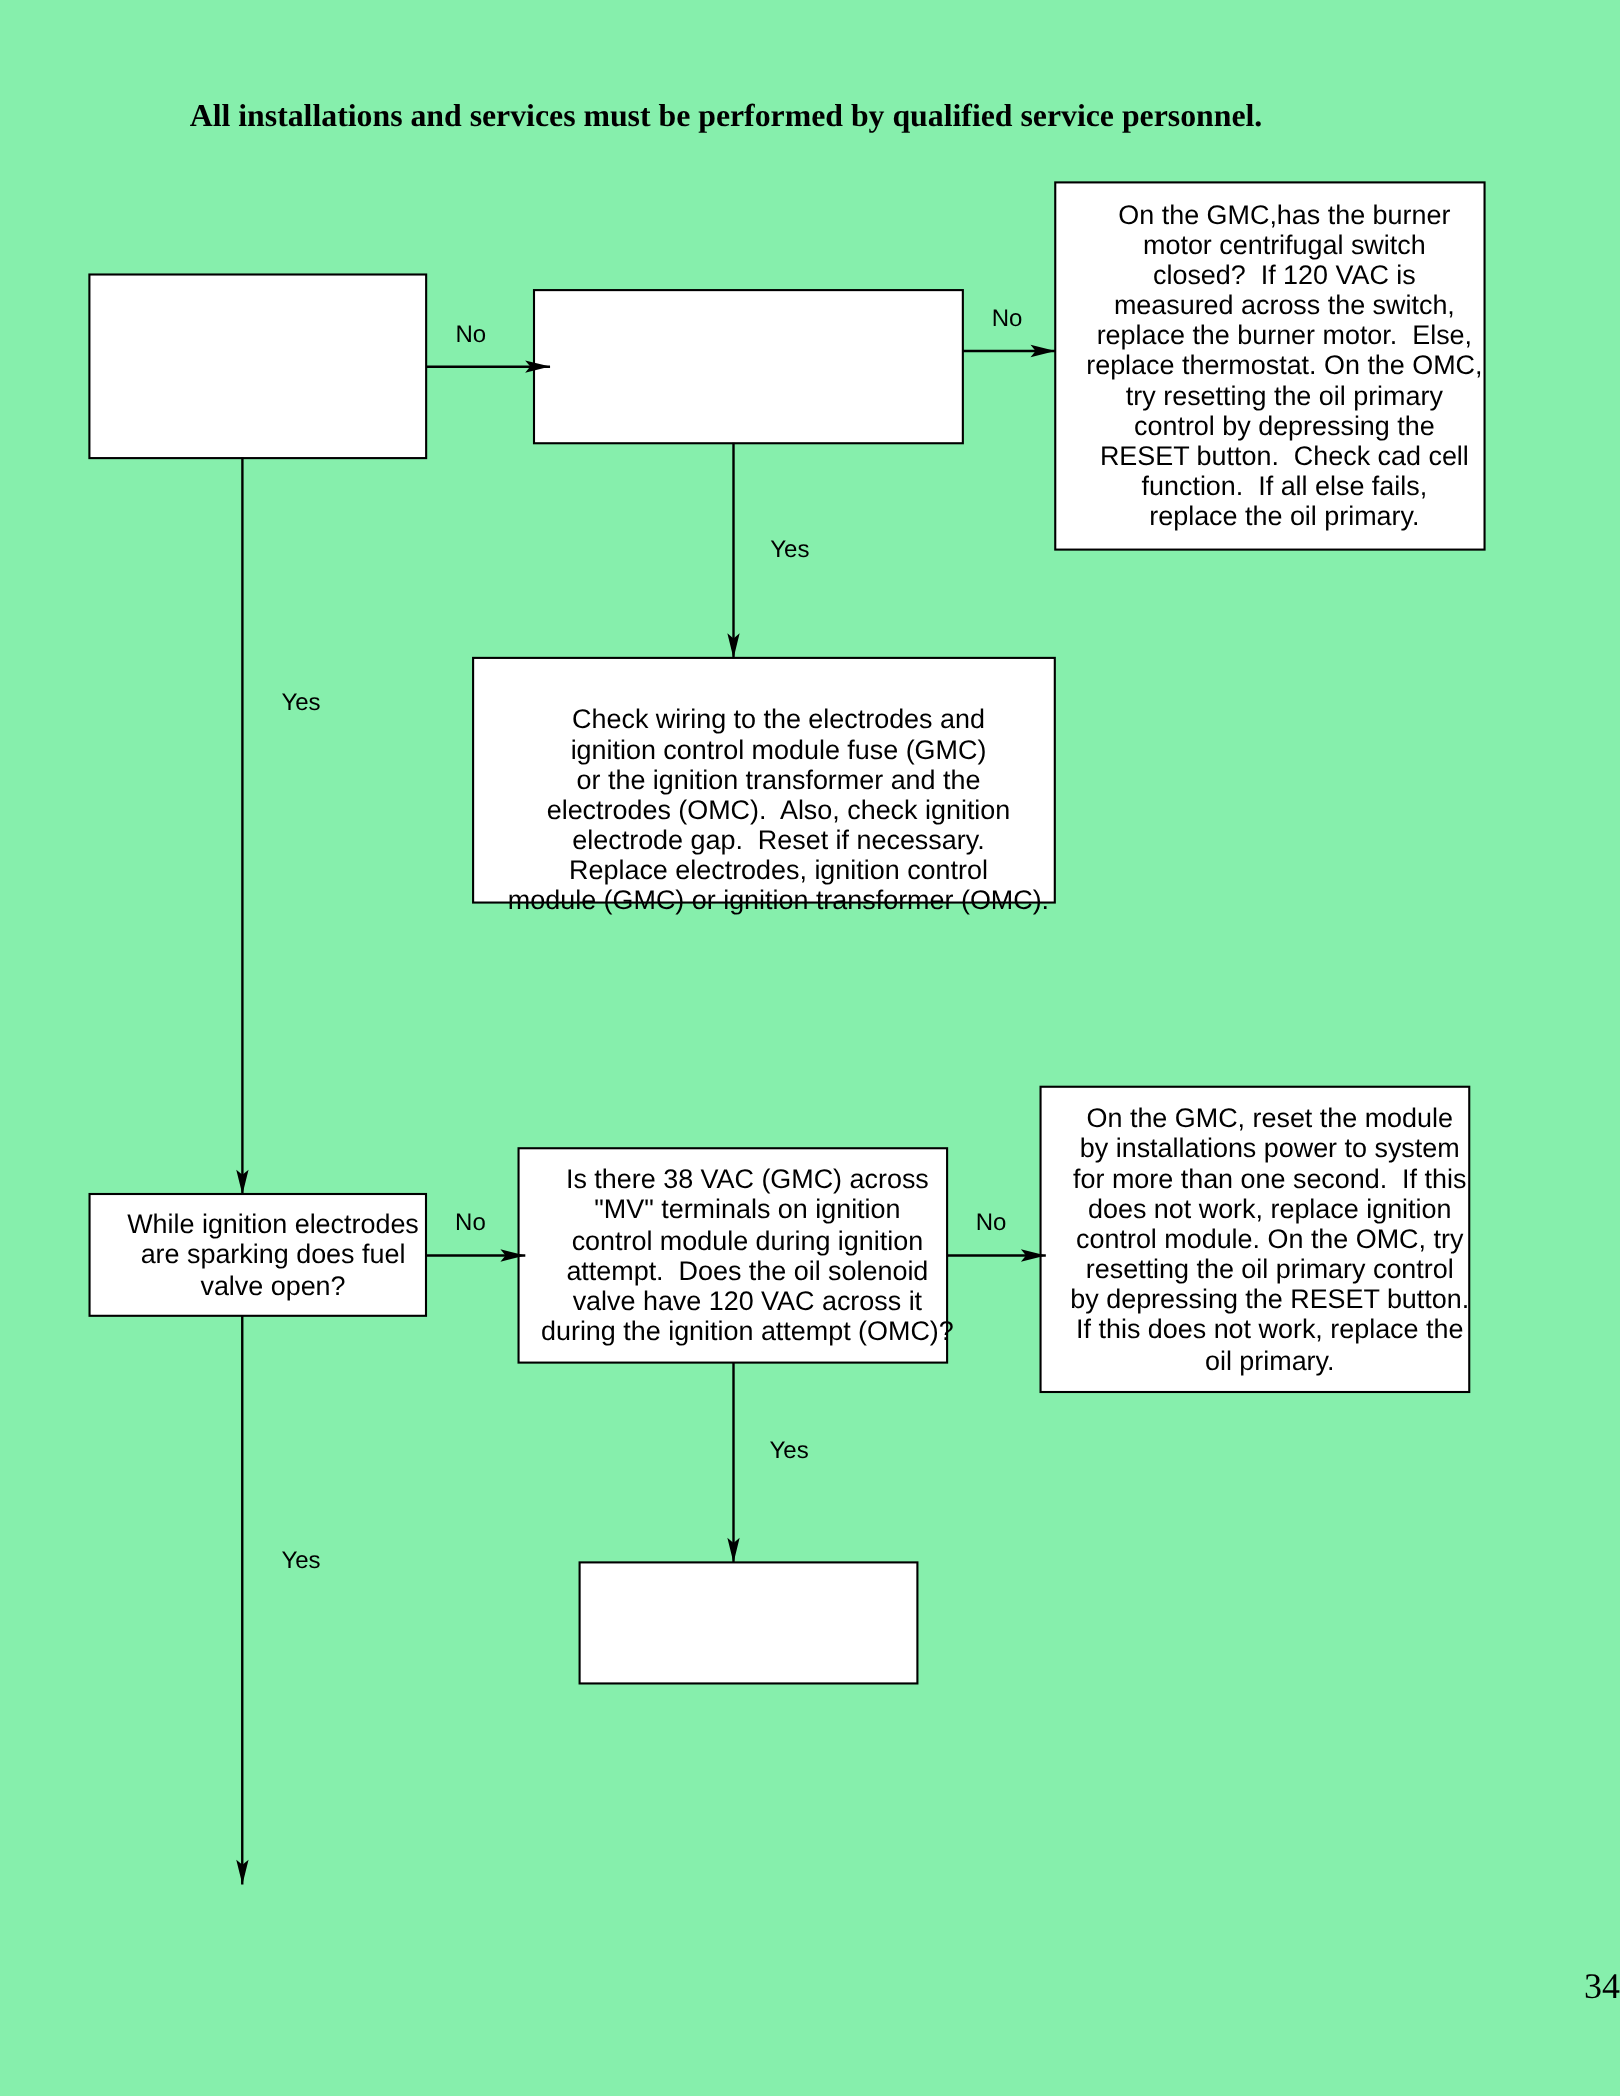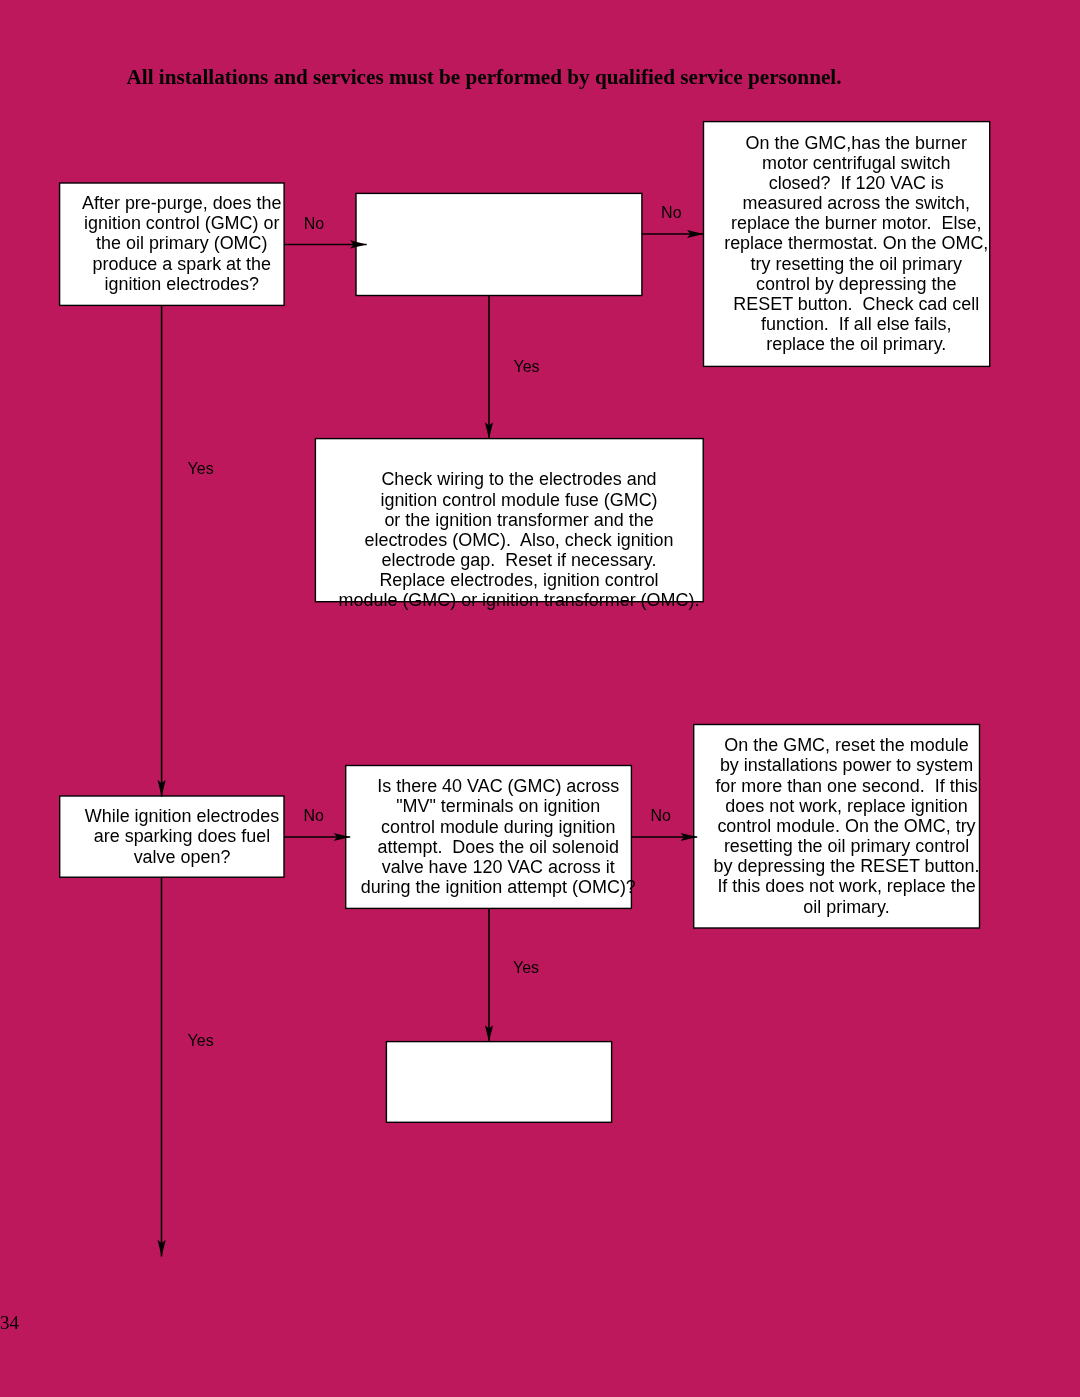--- a/index.html
+++ b/index.html
@@ -6,38 +6,38 @@
   html, body { margin:0; padding:0; }
   body {
     -webkit-font-smoothing:antialiased;
     width:1080px; height:1397px;
     background:#ffffff;
     font-family:"Liberation Sans", sans-serif;
     color:#000000;
     overflow:hidden;
     position:relative;
   }
-  #page { position:absolute; left:0; top:0; width:1080px; height:1397px; background:#be185d; }
+  #page { position:absolute; left:0; top:0; width:1080px; height:1397px; background:#86efac; }
 
   .title {
     position:absolute;
     left:-56px; top:65px; width:1080px;
     text-align:center;
     font-family:"Liberation Serif", serif;
     font-weight:bold;
     font-size:21.2px;
     letter-spacing:0px;
     white-space:nowrap;
   }
   .pagenum {
     position:absolute;
     left:0; top:1312px; width:1080px;
     font-family:"Liberation Serif", serif;
-    font-size:19px;
-    text-align:left;
+    font-size:24px;
+    text-align:right;
   }
 
   .node {
     position:absolute;
     z-index:3;
     box-sizing:border-box;
     display:flex;
     align-items:center;
     justify-content:center;
     text-align:center;
@@ -118,25 +118,20 @@
     <line class="conn" x1="631.4" y1="837.0" x2="697.2" y2="837.0"></line>
     <path class="arrow" d="M697.2,837.0 L680.60,832.90 L684.00,837.0 L680.60,841.10 Z"></path>
 
     <line class="conn" x1="489.0" y1="908.6" x2="489.0" y2="1041.8"></line>
     <path class="arrow" d="M489.0,1041.8 L484.90,1025.20 L489.0,1028.60 L493.10,1025.20 Z"></path>
 
     <line class="conn" x1="161.5" y1="877.0" x2="161.5" y2="1256.4"></line>
     <path class="arrow" d="M161.6,1256.4 L157.50,1239.80 L161.6,1243.20 L165.70,1239.80 Z"></path>
   </svg>
 
-  <div class="node" id="n1"><span>After pre-purge, does the
-ignition control (GMC) or
-the oil primary (OMC)
-produce a spark at the
-ignition electrodes?</span></div>
   <div class="node" id="n3"><span>On the GMC,has the burner
 motor centrifugal switch
 closed?  If 120 VAC is
 measured across the switch,
 replace the burner motor.  Else,
 replace thermostat. On the OMC,
 try resetting the oil primary
 control by depressing the
 RESET button.  Check cad cell
 function.  If all else fails,
@@ -144,21 +139,21 @@
   <div class="node" id="n4"><span>Check wiring to the electrodes and
 ignition control module fuse (GMC)
 or the ignition transformer and the
 electrodes (OMC).  Also, check ignition
 electrode gap.  Reset if necessary.
 Replace electrodes, ignition control
 module (GMC) or ignition transformer (OMC).</span></div>
   <div class="node" id="n5"><span>While ignition electrodes
 are sparking does fuel
 valve open?</span></div>
-  <div class="node" id="n6"><span>Is there 40 VAC (GMC) across
+  <div class="node" id="n6"><span>Is there 38 VAC (GMC) across
 "MV" terminals on ignition
 control module during ignition
 attempt.  Does the oil solenoid
 valve have 120 VAC across it
 during the ignition attempt (OMC)?</span></div>
   <div class="node" id="n7"><span>On the GMC, reset the module
 by installations power to system
 for more than one second.  If this
 does not work, replace ignition
 control module. On the OMC, try

